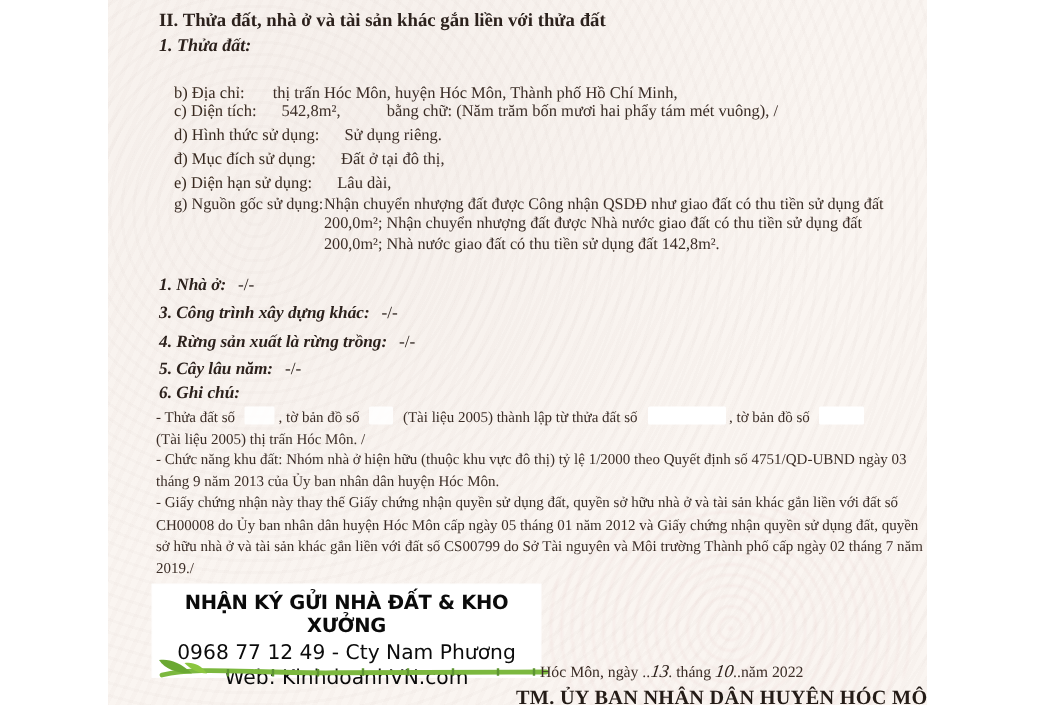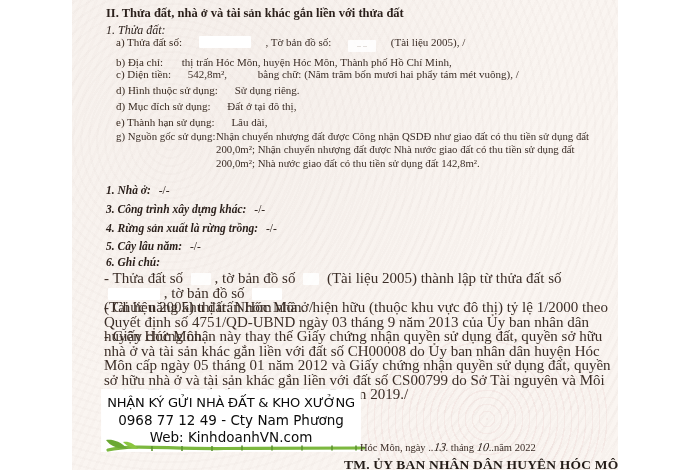--- a/index.html
+++ b/index.html
@@ -9,86 +9,79 @@
        background:
          radial-gradient(ellipse at 30% 18%, rgba(205,188,182,0.10), transparent 60%),
          repeating-linear-gradient(115deg, rgba(203,183,178,0.05) 0 3px, transparent 3px 7px),
          #faf5f1;}
   .texture{position:absolute;inset:0;pointer-events:none;
        background:repeating-radial-gradient(circle at 18% 30%, rgba(190,175,170,0.05) 0 2px, transparent 2px 8px);}
   .emblem{position:absolute;right:6px;bottom:-34px;width:250px;height:170px;border-radius:50%;
        background:repeating-radial-gradient(circle at center, rgba(223,182,182,0.28) 0 1.5px, transparent 1.5px 7px);
        opacity:.55;filter:blur(0.6px);}
   .title{position:absolute;left:34px;top:6px;font-size:12.5px;font-weight:bold;color:#2c211c;white-space:nowrap;}
-  .h1{position:absolute;left:34px;top:23px;font-size:12px;font-weight:normal;font-style:italic;color:#2c211c;}
+  .h1{position:absolute;left:34px;top:23px;font-size:12px;font-weight:bold;font-style:italic;color:#2c211c;}
   .row{position:absolute;left:44px;font-size:11px;white-space:nowrap;color:#3b2d26;}
   .row .lbl{color:#38291f;}
   .gap12{margin-left:12px;} .gap14{margin-left:14px;} .gap16{margin-left:16px;} .gap28{margin-left:28px;}
   .redact{display:inline-block;background:#ffffff;height:12px;vertical-align:-2px;border-radius:1px;}
   .redact.faint{background:rgba(255,255,255,0.85);color:#c3b8b1;font-size:8px;line-height:12px;text-align:center;}
   .grow{position:absolute;left:44px;top:130px;display:flex;width:500px;font-size:10.8px;line-height:13.4px;}
   .grow .lbl{width:100px;flex:0 0 100px;}
   .grow .val{flex:1;white-space:normal;}
   .sec{position:absolute;left:34px;font-size:11.5px;font-weight:bold;font-style:italic;color:#2c211c;white-space:nowrap;}
   .sec .secval{font-style:normal;font-weight:normal;margin-left:5px;}
-  .note{position:absolute;left:32px;width:514px;font-size:15px;line-height:14.6px;color:#3b2d26;text-align:left;}
+  .note{position:absolute;left:32px;width:514px;font-size:10px;line-height:14.6px;color:#3b2d26;text-align:left;}
   .adbox{position:absolute;left:30px;top:390px;width:258px;height:61px;background:#ffffff;
          font-family:"DejaVu Sans","Liberation Sans",sans-serif;color:#0b0b0b;text-align:center;
          box-shadow:0 0 0 1px rgba(255,255,255,0.9);}
-  .adbox .l1{margin-top:5px;font-size:13px;font-weight:400;letter-spacing:-0.2px;}
+  .adbox .l1{margin-top:5px;font-size:13px;font-weight:700;letter-spacing:-0.2px;}
   .adbox .l2{margin-top:2px;font-size:13.5px;}
   .adbox .l3{margin-top:1px;font-size:13.5px;}
   .bamboo{position:absolute;left:2px;bottom:-6px;width:262px;height:20px;}
   .dateline{position:absolute;left:288px;top:440px;font-size:10.5px;white-space:nowrap;color:#3b2d26;}
   .hand{display:inline-block;font-style:italic;font-size:12px;transform:skewX(-8deg);color:#2e231d;}
   .authority{position:absolute;left:272px;top:457px;font-size:13.5px;font-weight:bold;color:#241c17;
              white-space:nowrap;letter-spacing:0.2px;}
 </style>
 </head>
 <body>
 
 <div class="stage">
   <div class="doc">
     <div class="texture"></div>
     <div class="emblem"></div>
 
     <div class="title">II. Thửa đất, nhà ở và tài sản khác gắn liền với thửa đất</div>
     <div class="h1">1. Thửa đất:</div>
 
-    <div class="row" style="top:36px;">
-      <span class="lbl">a) Thửa đất số:</span>
-      <span class="redact gap14" style="width:52px;"></span>
-      <span class="gap12">, Tờ bản đồ số:</span>
-      <span class="redact faint gap14" style="width:28px;">– –</span>
-      <span class="gap12">(Tài liệu 2005), /</span>
-    </div>
 
     <div class="row" style="top:56px;">
       <span class="lbl">b) Địa chỉ:</span>
       <span class="gap16">thị trấn Hóc Môn, huyện Hóc Môn, Thành phố Hồ Chí Minh,</span>
     </div>
 
     <div class="row" style="top:68px;">
-      <span class="lbl">c) Diện tiền:</span>
+      <span class="lbl">c) Diện tích:</span>
       <span class="gap14">542,8m²,</span>
       <span class="gap28">bằng chữ: (Năm trăm bốn mươi hai phẩy tám mét vuông), /</span>
     </div>
 
     <div class="row" style="top:84px;">
-      <span class="lbl">d) Hình thuộc sử dụng:</span>
+      <span class="lbl">d) Hình thức sử dụng:</span>
       <span class="gap14">Sử dụng riêng.</span>
     </div>
 
     <div class="row" style="top:100px;">
       <span class="lbl">đ) Mục đích sử dụng:</span>
       <span class="gap14">Đất ở tại đô thị,</span>
     </div>
 
     <div class="row" style="top:116px;">
-      <span class="lbl">e) Thành hạn sử dụng:</span>
+      <span class="lbl">e) Diện hạn sử dụng:</span>
       <span class="gap14">Lâu dài,</span>
     </div>
 
     <div class="grow">
       <span class="lbl">g) Nguồn gốc sử dụng:</span>
       <span class="val">Nhận chuyển nhượng đất được Công nhận QSDĐ như giao đất có thu tiền sử dụng đất 200,0m²; Nhận chuyển nhượng đất được Nhà nước giao đất có thu tiền sử dụng đất 200,0m²;  Nhà nước giao đất có thu tiền sử dụng đất 142,8m².</span>
     </div>
 
     <div class="sec" style="top:184px;">
       <span>1. Nhà ở:</span>

